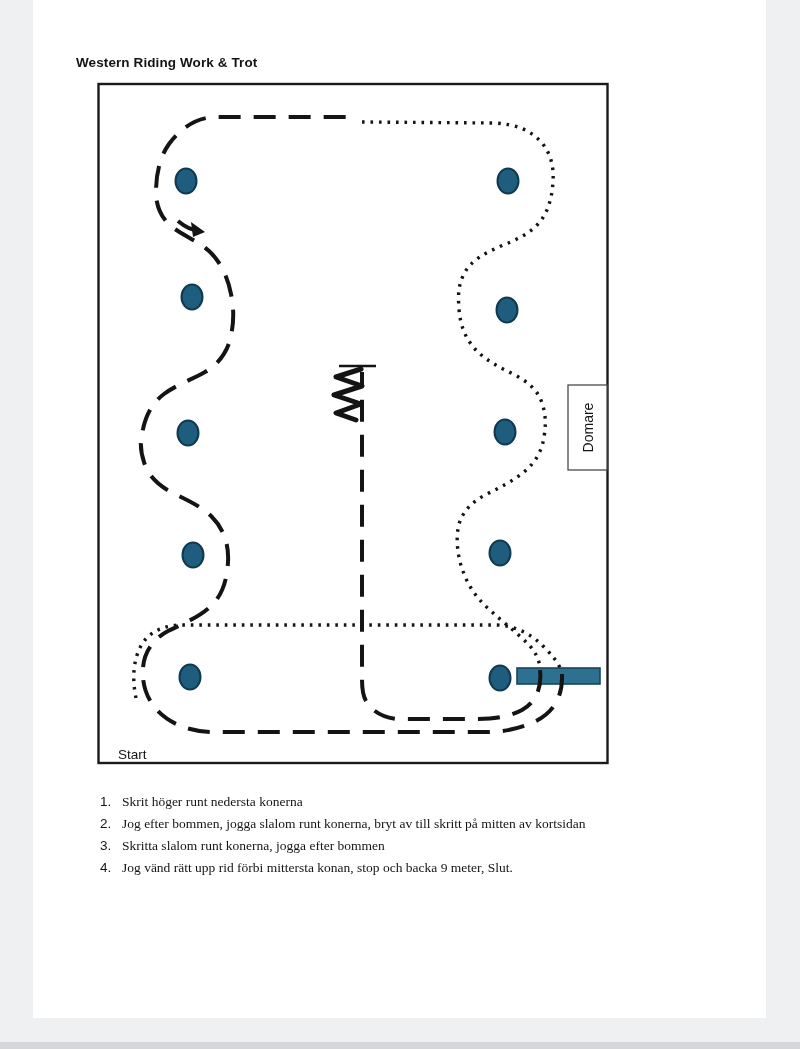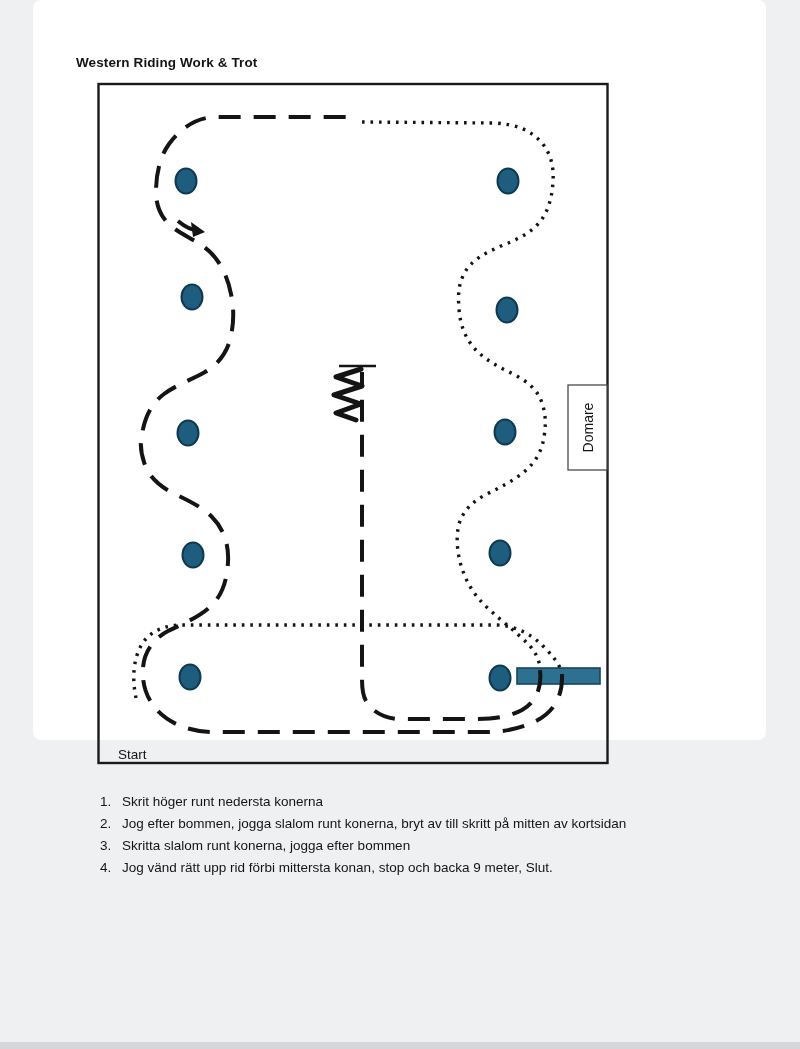--- a/index.html
+++ b/index.html
@@ -2,23 +2,22 @@
 <html style="--cone-fill: #1e5d7d; --cone-stroke: #0f3950; --pole-fill: #2d708f; --pole-stroke: #16455c; --path: #141414; --page-bg: #ffffff; --margin-bg: #eef0f2;"><head>
 <meta charset="utf-8">
 <style>
   html,body{margin:0;padding:0;}
   body{
     width:800px;height:1049px;position:relative;overflow:hidden;
     background:var(--margin-bg,#eef0f2);
     font-family:"Liberation Sans",sans-serif;
   }
   .page{
-    position:absolute;left:33px;top:0;width:733px;height:740px;
+    position:absolute;left:33px;top:0;width:733px;height:1018px;
     background:var(--page-bg,#ffffff);
-    border-radius:8px;
   }
   .page-edge-shadow{
     position:absolute;left:0;top:1042px;width:800px;height:7px;
     background:#d4d6d9;
   }
   .doc-title{
     position:absolute;left:43px;top:55px;
     font-size:13.5px;font-weight:700;color:#141414;letter-spacing:.1px;
   }
   .svg-wrap{position:absolute;left:55px;top:70px;width:530px;height:700px;}
@@ -34,21 +33,21 @@
   .pole{fill:var(--pole-fill,#2d708f);stroke:var(--pole-stroke,#16455c);stroke-width:1.6;}
   .judge-rect{fill:#ffffff;stroke:#4a4a4a;stroke-width:1.3;}
   .diagram-label{font-size:13.5px;fill:#141414;}
   .judge-label{font-size:14px;fill:#141414;}
   .instructions{
     position:absolute;left:67px;top:791px;width:680px;
     font-size:13.5px;line-height:22px;color:#141414;
   }
   .instr-row{display:flex;}
   .instr-num{width:22px;flex:0 0 22px;}
-  .instr-text{flex:1;}
+  .instr-text{flex:1;font-family:Liberation Serif, serif;}
 </style>
 </head>
 <body>
 
 <div class="page">
 
   <div class="doc-title">Western Riding Work &amp; Trot</div>
 
   <div class="svg-wrap">
     <svg width="530" height="700" viewBox="88 70 530 700" xmlns="http://www.w3.org/2000/svg">

